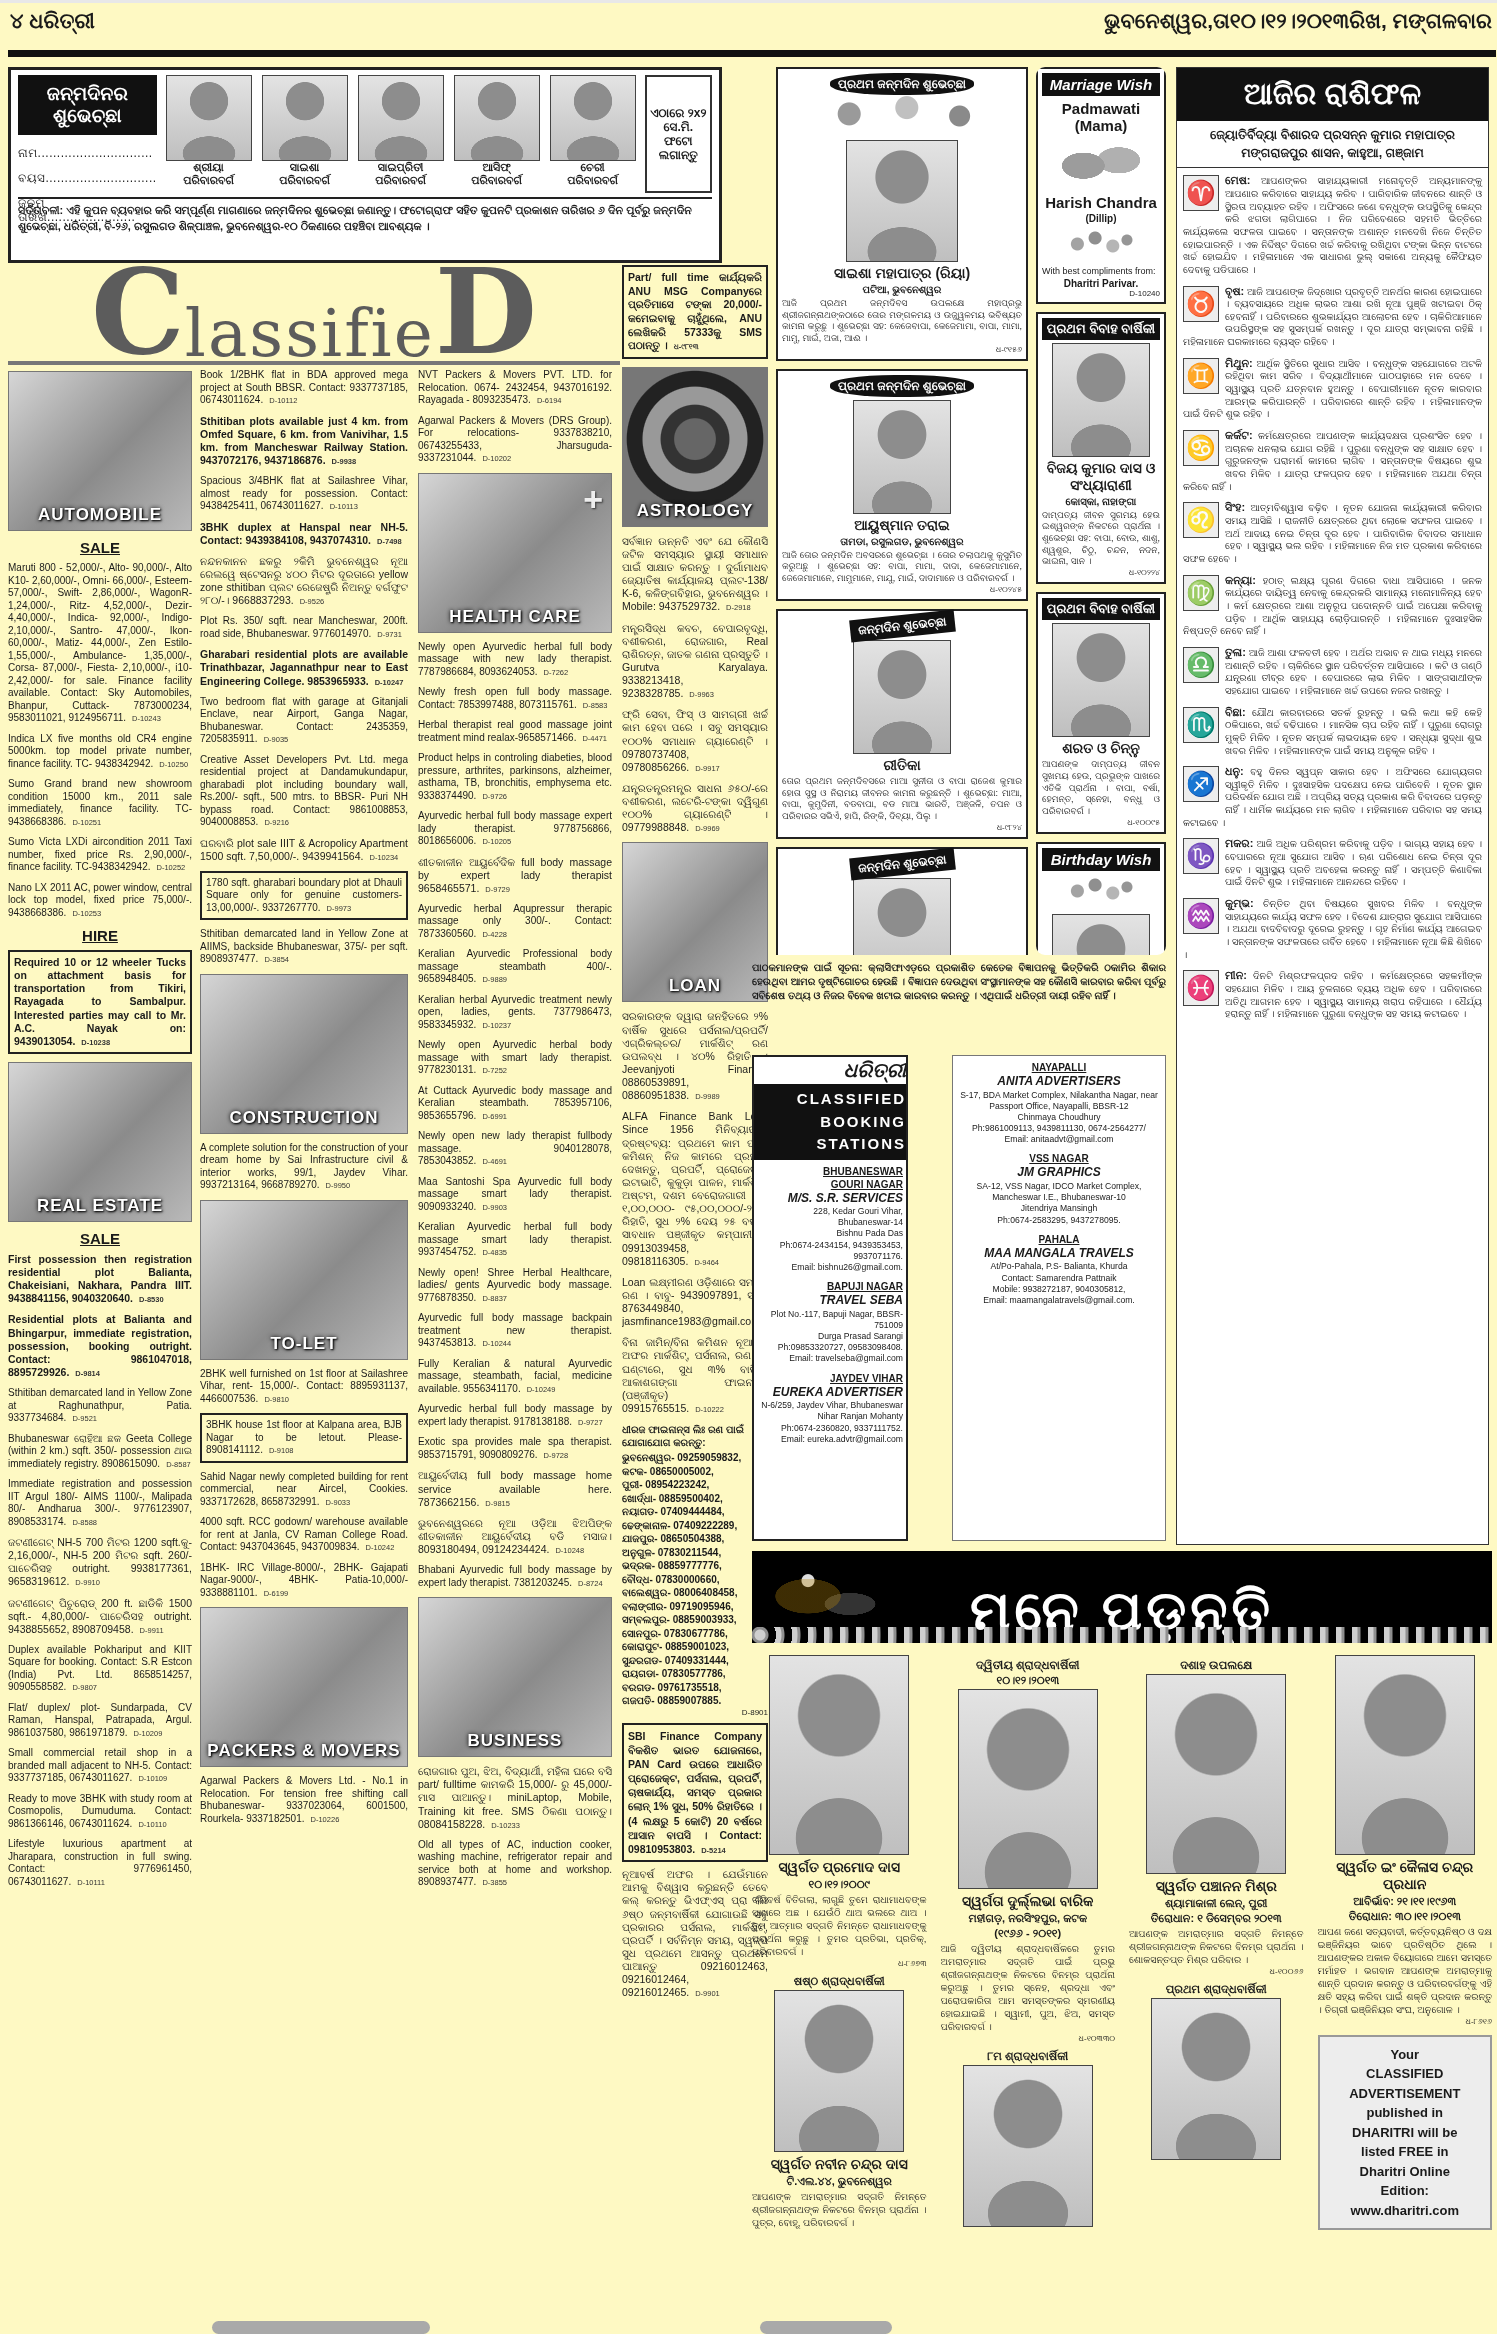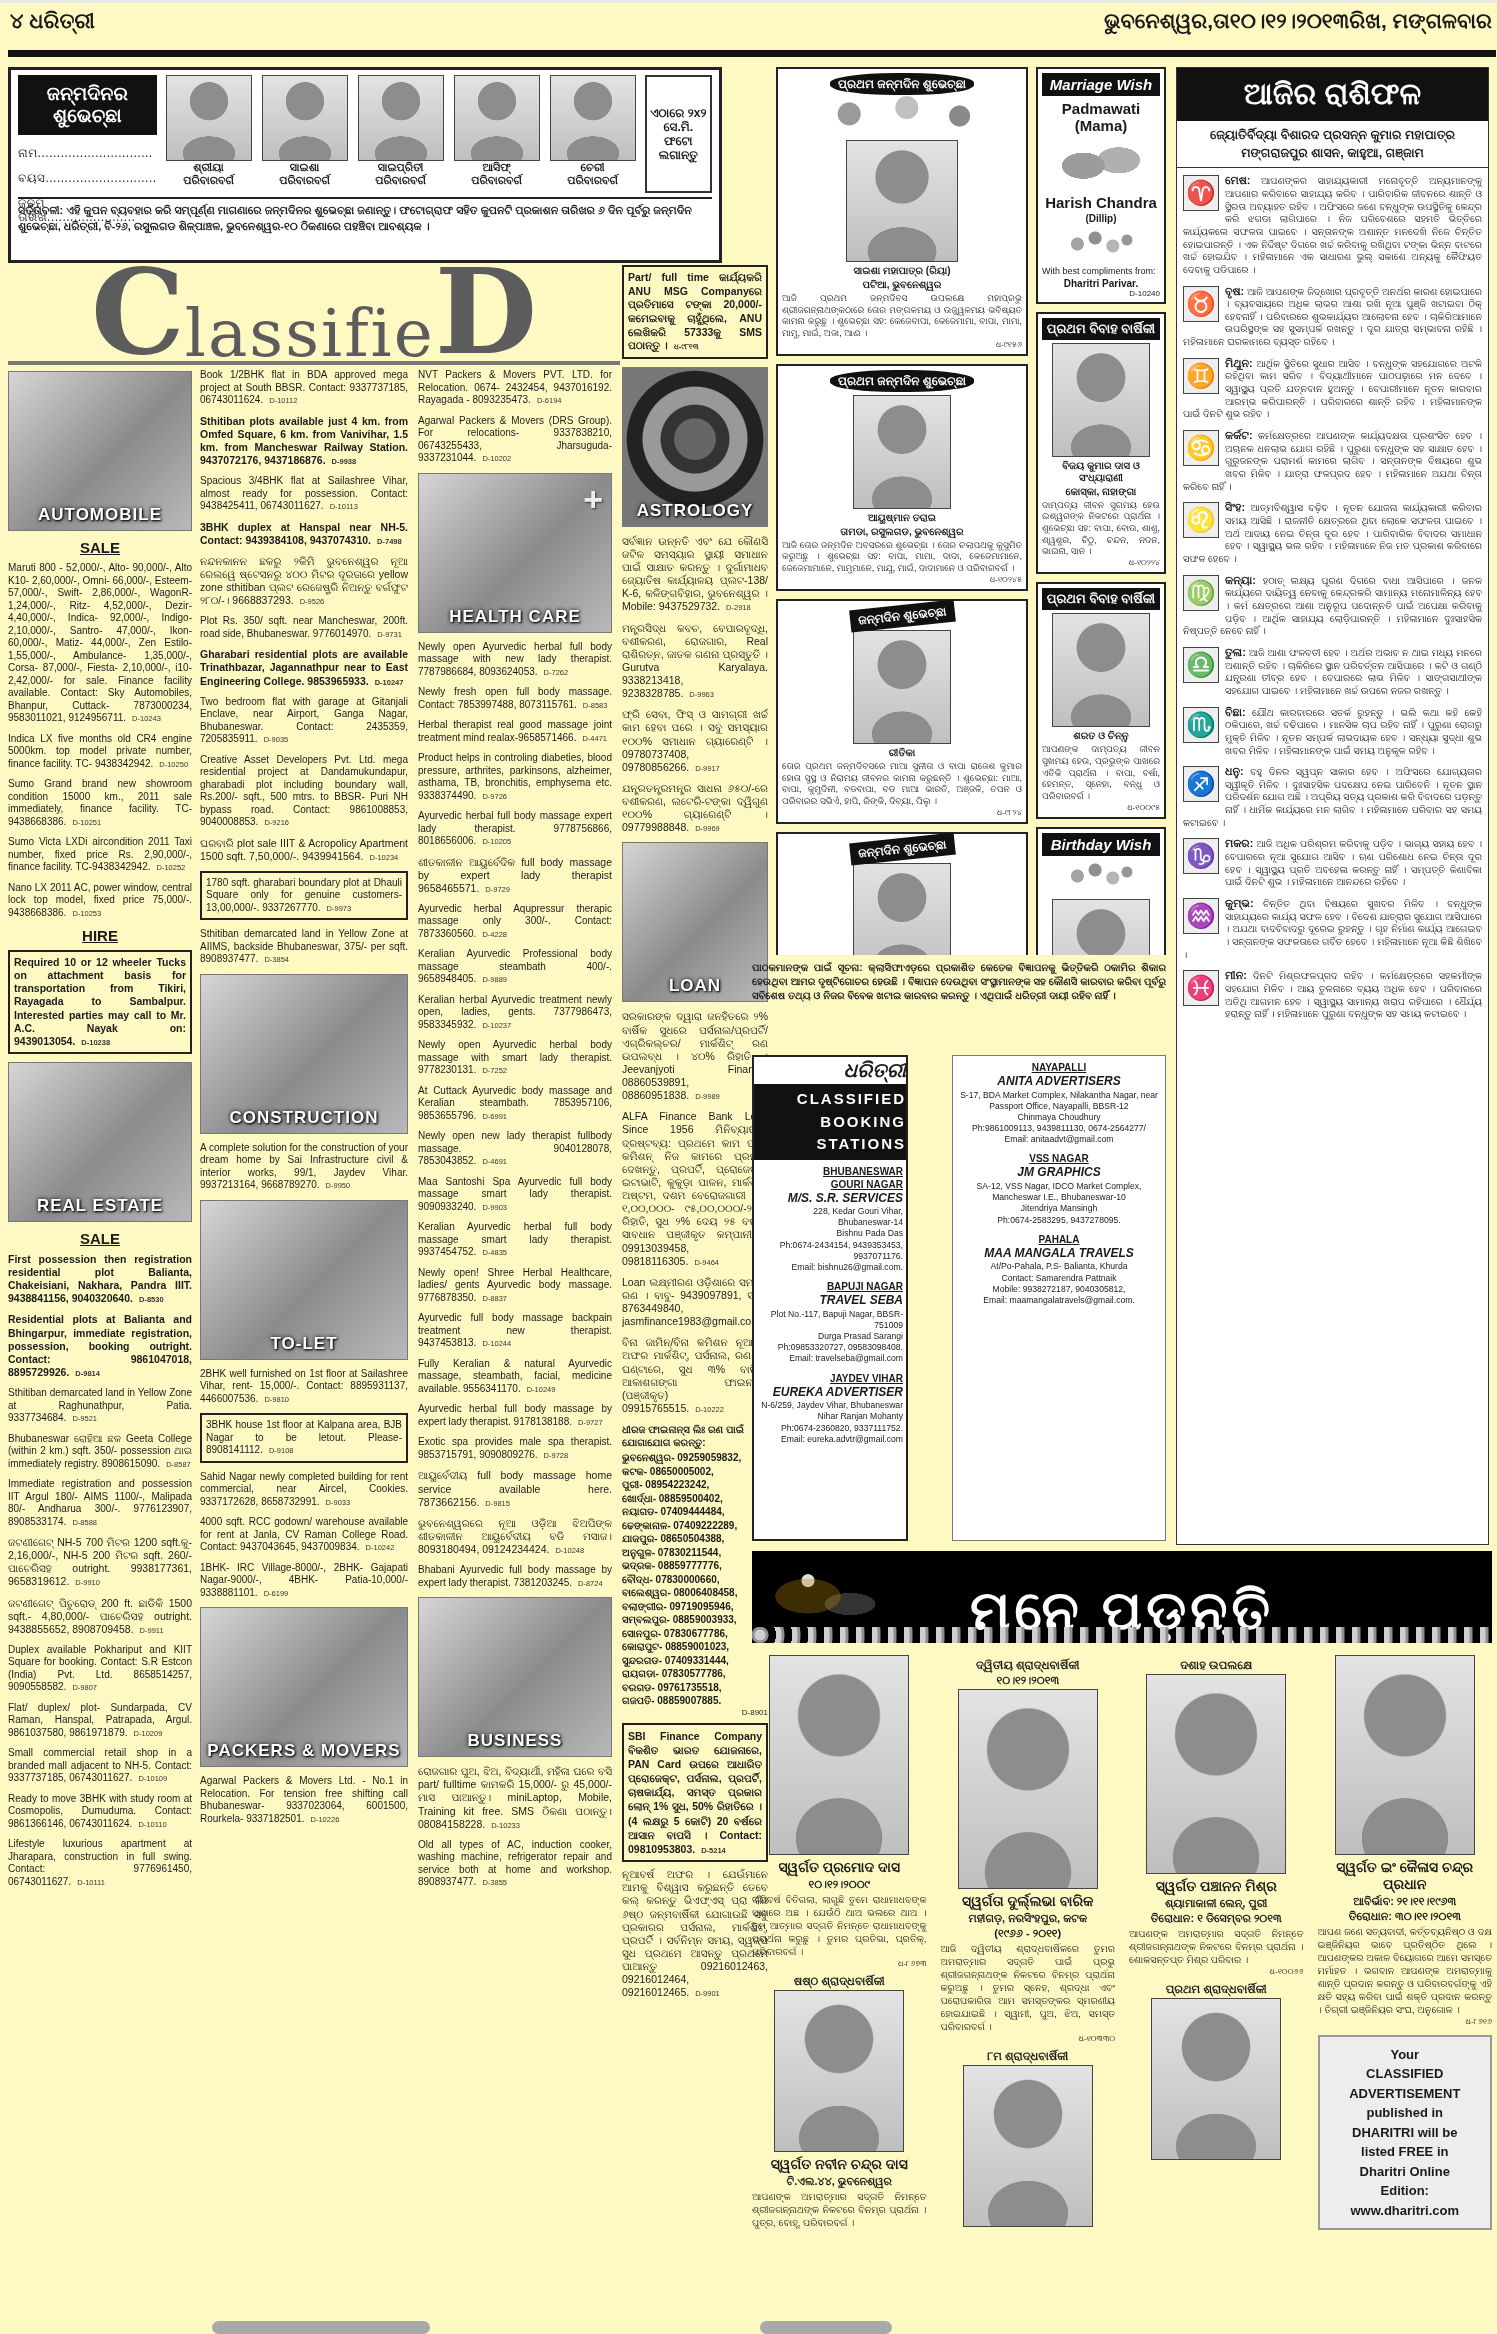--- a/index.html
+++ b/index.html
@@ -48,31 +48,31 @@
   .ad-c{font-size:7.5px;color:#333;margin-left:6px;white-space:nowrap;}
   .imgbox{height:158px;border:1px solid #777;margin:2px 0 8px;position:relative;
           background:linear-gradient(135deg,#d6d6d6,#8b8b8b 55%,#b9b9b9);}
   .imgbox .lbl{position:absolute;bottom:5px;left:0;width:100%;text-align:center;font-weight:bold;color:#fff;
                font-size:17px;letter-spacing:1px;text-shadow:1px 1px 2px #000,0 0 4px #000;}
   .imgbox .plus{position:absolute;top:6px;right:8px;color:#eee;font-size:34px;font-weight:bold;text-shadow:1px 1px 2px #333;}
   .imgbox.wheel{background:
       radial-gradient(circle at 50% 45%, #666 18%, #333 19%, #333 30%, #999 31%, #999 46%, #222 47%, #222 60%, #777 61%);}
   
   .c5{left:776px;top:64px;width:252px;height:888px;}
-  .c6{left:1036px;top:64px;width:130px;height:888px;}
+  .c6{left:1036px;top:64px;width:130px;height:888px;border-radius:9px;}
   .card{border:2px solid #222;background:#fff;margin-bottom:8px;padding:4px;text-align:center;}
   .badge{background:#111;color:#fff;font-weight:bold;display:inline-block;padding:4px 8px;font-size:12px;border-radius:45%;}
   .badge.sq{border-radius:0;transform:rotate(-6deg);}
   .balloons{height:42px;background:
       radial-gradient(circle at 28% 45%, #9a9a9a 11px, rgba(0,0,0,0) 12px),
       radial-gradient(circle at 52% 30%, #c0c0c0 11px, rgba(0,0,0,0) 12px),
       radial-gradient(circle at 74% 50%, #8a8a8a 10px, rgba(0,0,0,0) 11px);}
   .card .ph{width:96px;height:112px;margin:3px auto;}
   .card .ph.wide{width:110px;height:120px;}
-  .gname{font-weight:bold;font-size:10px;margin:2px 0;}
+  .gname{font-weight:bold;font-size:14px;margin:2px 0;}
   .gplace{font-size:10px;font-weight:bold;}
   .gmsg{font-size:9px;line-height:1.3;text-align:justify;margin-top:2px;}
   .gcode{font-size:8px;text-align:right;}
   .mtitle{background:#111;color:#fff;font-style:italic;font-weight:bold;font-size:15px;padding:3px 0;}
   .mname{font-weight:bold;font-size:15px;margin:4px 0 2px;}
   .msub{font-size:10px;font-weight:bold;}
   .hands{height:54px;background:
       radial-gradient(ellipse 30% 40% at 35% 55%, #9c9c9c 60%, rgba(0,0,0,0) 61%),
       radial-gradient(ellipse 30% 40% at 65% 45%, #b0b0b0 60%, rgba(0,0,0,0) 61%);}
   .flowers{height:40px;background:

